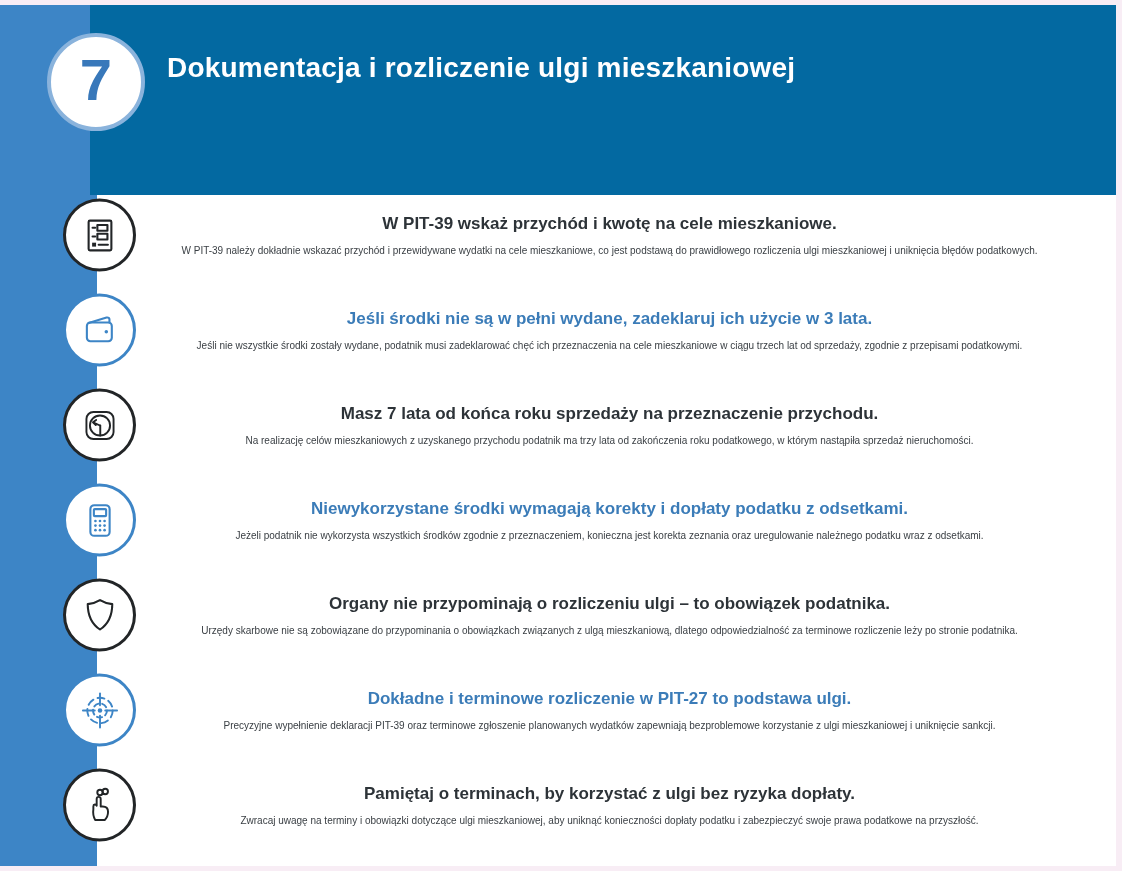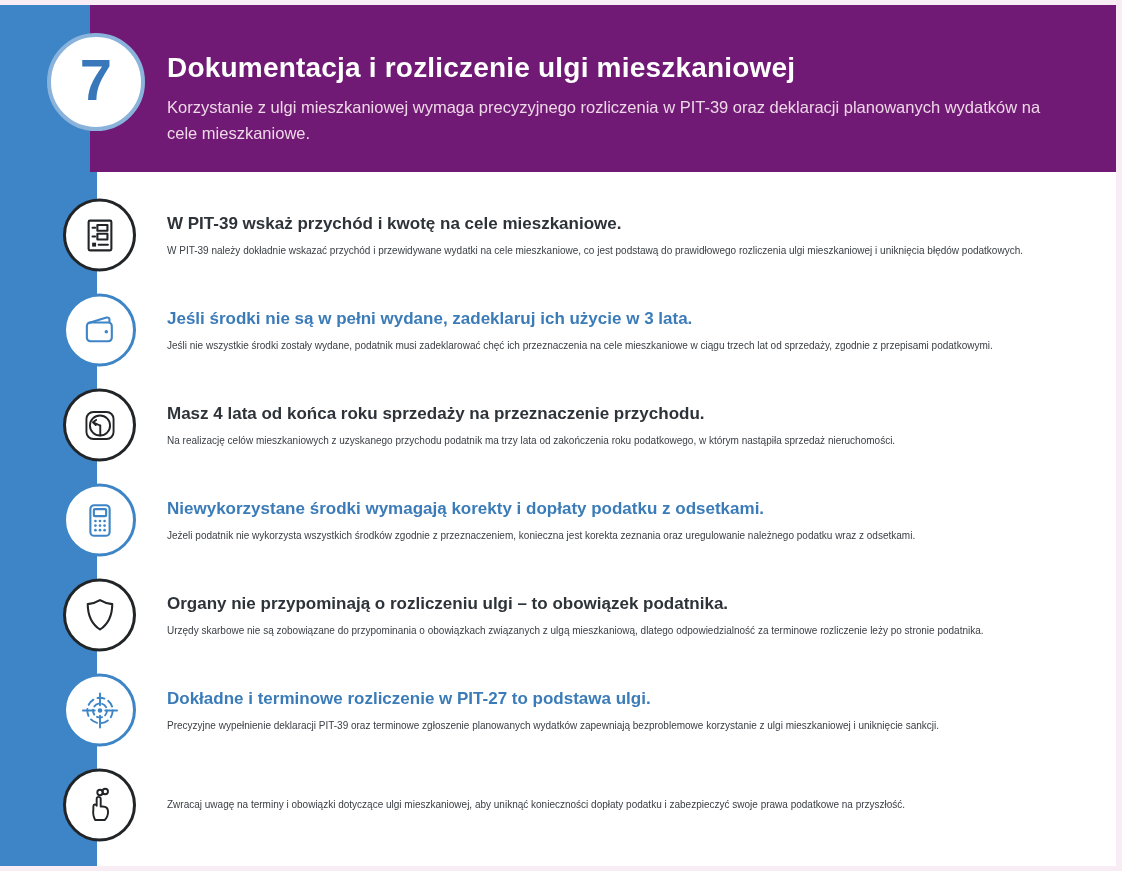--- a/index.html
+++ b/index.html
@@ -11,22 +11,22 @@
   }
   .page{
     position:absolute;top:5px;left:0;right:6px;bottom:5px;
     background:#ffffff;overflow:hidden;
   }
   .stripe{
     position:absolute;left:0;top:0;bottom:0;width:97px;
     background:#3d85c6;z-index:0;
   }
   .header{
-    position:absolute;left:90px;right:0;top:0;height:167px;
-    background:#701a75;z-index:1;
+    position:absolute;left:90px;right:0;top:0;height:190px;
+    background:#0369a1;z-index:1;
     box-sizing:border-box;padding:46px 60px 0 77px;
   }
   .header h1{
     margin:0;color:#ffffff;font-size:28px;line-height:1.2;
     font-weight:bold;letter-spacing:.2px;
   }
   .header p{
     margin:9px 0 0 0;color:#eed7e6;font-size:16.5px;line-height:1.6;
     max-width:895px;
   }
@@ -38,21 +38,21 @@
   .step-circle span{
     color:#3878ba;font-size:58px;font-weight:bold;line-height:1;
     transform:translateY(-2px);
   }
   .content{
     position:relative;z-index:1;margin-top:167px;padding-top:25px;
   }
   .item{
     position:relative;box-sizing:border-box;
     padding-left:167px;padding-right:64px;
-    min-height:76px;display:flex;flex-direction:column;justify-content:center;
+    min-height:76px;display:flex;flex-direction:column;justify-content:center;text-align:center;
   }
   .item + .item{margin-top:19px;}
   .icon-circle{
     position:absolute;left:63px;top:50%;transform:translateY(-50%);
     width:67px;height:67px;border-radius:50%;background:#fff;
     display:flex;align-items:center;justify-content:center;
   }
   .icon-circle.dark{border:3.5px solid #222527;color:#222527;}
   .icon-circle.blue{border:3.5px solid #3d85c6;color:#3d85c6;}
   .item h3{
@@ -66,21 +66,20 @@
   .icon-circle svg{display:block;}
 </style>
 </head>
 <body>
 
 <div class="page">
   <div class="stripe"></div>
 
   <div class="header">
     <h1>Dokumentacja i rozliczenie ulgi mieszkaniowej</h1>
-    <p>Korzystanie z ulgi mieszkaniowej wymaga precyzyjnego rozliczenia w PIT-39 oraz deklaracji planowanych wydatków na cele mieszkaniowe.</p>
   </div>
 
   <div class="step-circle">
     <span>7</span>
   </div>
 
   <div class="content">
 
     <section class="item">
       <div class="icon-circle dark">
@@ -113,21 +112,21 @@
     <section class="item">
       <div class="icon-circle dark">
         <svg width="42" height="42" viewBox="0 0 48 48" fill="none" stroke="currentColor" stroke-width="2.2" stroke-linecap="round" stroke-linejoin="round">
           <rect x="8.5" y="8.5" width="31" height="31" rx="8"></rect>
           <circle cx="24" cy="24" r="11.5"></circle>
           <path d="M24 24 L16.6 20.6"></path>
           <path d="M19.6 17.6 L16 20.3 L19.2 23.4"></path>
           <path d="M24.3 24 L24.3 35.4"></path>
         </svg>
       </div>
-      <h3 class="dark">Masz 4 lata od końca roku sprzedaży na przeznaczenie przychodu.</h3>
+      <h3 class="dark">Masz 7 lata od końca roku sprzedaży na przeznaczenie przychodu.</h3>
       <p>Na realizację celów mieszkaniowych z uzyskanego przychodu podatnik ma trzy lata od zakończenia roku podatkowego, w którym nastąpiła sprzedaż nieruchomości.</p>
     </section>
 
     <section class="item">
       <div class="icon-circle blue">
         <svg width="42" height="42" viewBox="0 0 48 48" fill="none" stroke="currentColor" stroke-width="2.4" stroke-linecap="round" stroke-linejoin="round">
           <rect x="13" y="6.5" width="22" height="35" rx="4.5"></rect>
           <rect x="17" y="11" width="14" height="8" rx="1"></rect>
           <circle cx="18.8" cy="24.6" r="1.5" fill="currentColor" stroke="none"></circle>
           <circle cx="24" cy="24.6" r="1.5" fill="currentColor" stroke="none"></circle>
@@ -172,17 +171,18 @@
 
     <section class="item">
       <div class="icon-circle dark">
         <svg width="42" height="42" viewBox="0 0 48 48" fill="none" stroke="currentColor" stroke-width="2.2" stroke-linecap="round" stroke-linejoin="round">
           <circle cx="24" cy="9" r="3.1"></circle>
           <circle cx="30" cy="8" r="3.1"></circle>
           <path d="M26.8 10.5 L28 10.8"></path>
           <path d="M18.5 40.5 C16.8 37.5 15.8 32.5 16.4 28.5 L16.4 25 C16.4 22.4 19.6 22.2 20.2 24.4 L20.2 16.5 C20.2 13.4 24.8 13.4 24.8 16.5 L24.8 25.2 L27 25.2 C31.2 25.2 33.2 27.4 33.2 31.2 C33.2 35.4 31.6 38.4 29.4 40.5 Z"></path>
         </svg>
       </div>
+      <h3 class="dark">Pamiętaj o terminach, by korzystać z ulgi bez ryzyka dopłaty.</h3>
       <p>Zwracaj uwagę na terminy i obowiązki dotyczące ulgi mieszkaniowej, aby uniknąć konieczności dopłaty podatku i zabezpieczyć swoje prawa podatkowe na przyszłość.</p>
     </section>
 
   </div>
 </div>
 
 </body></html>

